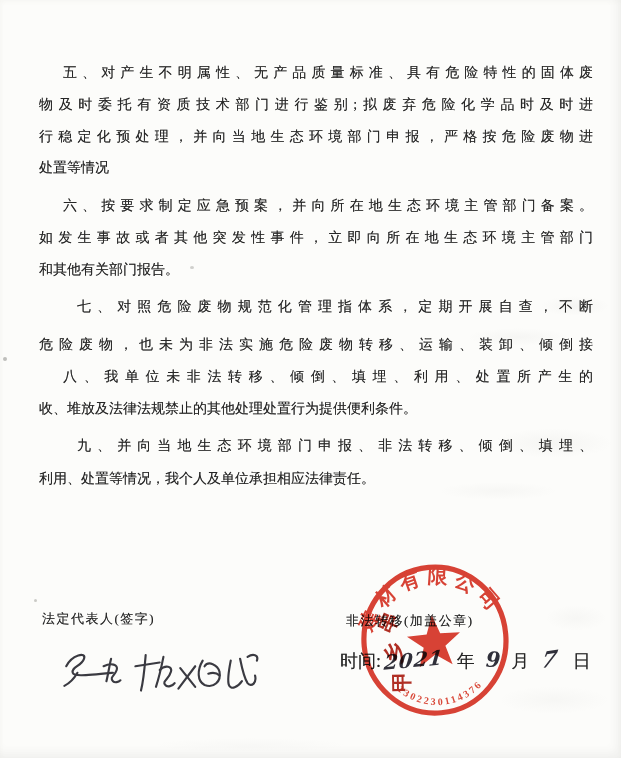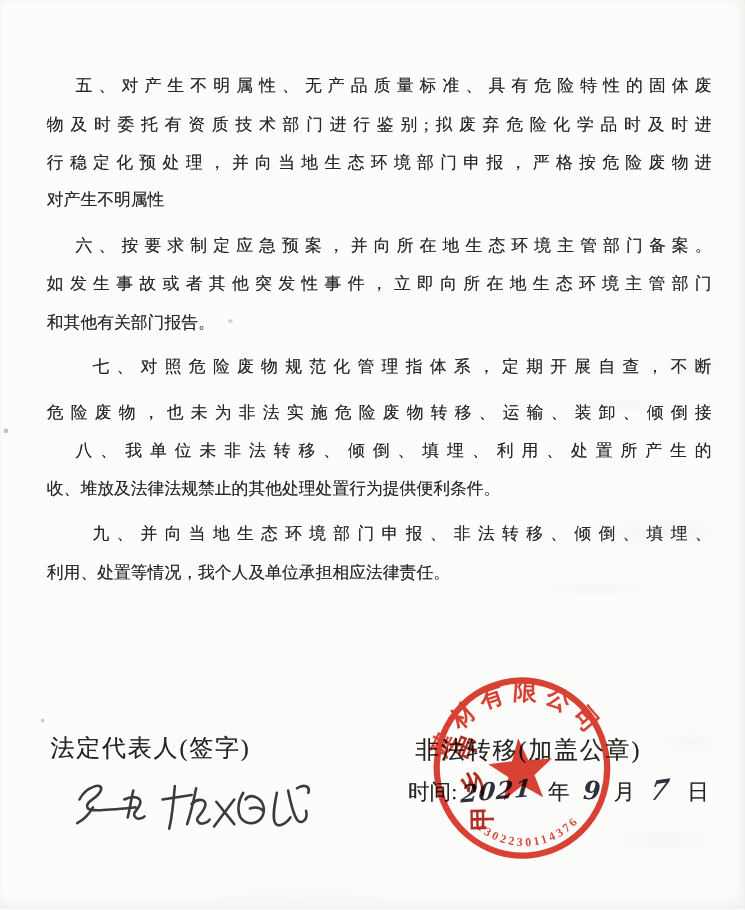--- a/index.html
+++ b/index.html
@@ -20,21 +20,21 @@
     text-shadow:0 0 .4px rgba(40,40,40,.55);
   }
   .para { margin:0; }
   .para + .para { margin-top:6px; }
   .ln { display:block; text-align:justify; text-align-last:justify; }
   .ln.end { text-align-last:left; }
   .ln.first { text-indent:24px; }
   .para.ind2 .ln.first { text-indent:38px;font-family:Liberation Mono, monospace; }
 
   
-  .label { position:absolute; font-size:20px; color:#262626; letter-spacing:1.5px;
+  .label { position:absolute; font-size:13px; color:#262626; letter-spacing:1.5px;
            text-shadow:0 0 .4px rgba(40,40,40,.5); }
   .legal-rep { left:42px; top:610px; }
   .unit { left:346px; top:612px; }
 
   .dateline { position:absolute; left:340px; top:646px; font-size:18px; color:#262626;
               display:flex; align-items:baseline; text-shadow:0 0 .4px rgba(40,40,40,.5); }
   .hw { font-family:"DejaVu Serif",serif; font-style:italic; color:#30303a;
         text-shadow:none; font-weight:bold; }
   .hw-year { font-size:20px; margin-left:3px; letter-spacing:1px;
              transform:rotate(-5deg) skewX(-10deg); display:inline-block; }
@@ -60,21 +60,21 @@
 </head>
 <body>
 
 <div class="page">
 
   <div class="doc">
     <p class="para">
       <span class="ln first">五、对产生不明属性、无产品质量标准、具有危险特性的固体废</span>
       <span class="ln">物及时委托有资质技术部门进行鉴别;拟废弃危险化学品时及时进</span>
       <span class="ln">行稳定化预处理，并向当地生态环境部门申报，严格按危险废物进</span>
-      <span class="ln end">对产生不明属性</span>
+      <span class="ln end">处置等情况</span>
     </p>
     <p class="para">
       <span class="ln first">六、按要求制定应急预案，并向所在地生态环境主管部门备案。</span>
       <span class="ln">如发生事故或者其他突发性事件，立即向所在地生态环境主管部门</span>
       <span class="ln end">和其他有关部门报告。</span>
     </p>
     <p class="para ind2">
       <span class="ln first">七、对照危险废物规范化管理指体系，定期开展自查，不断</span>
     </p>
     <p class="para">

